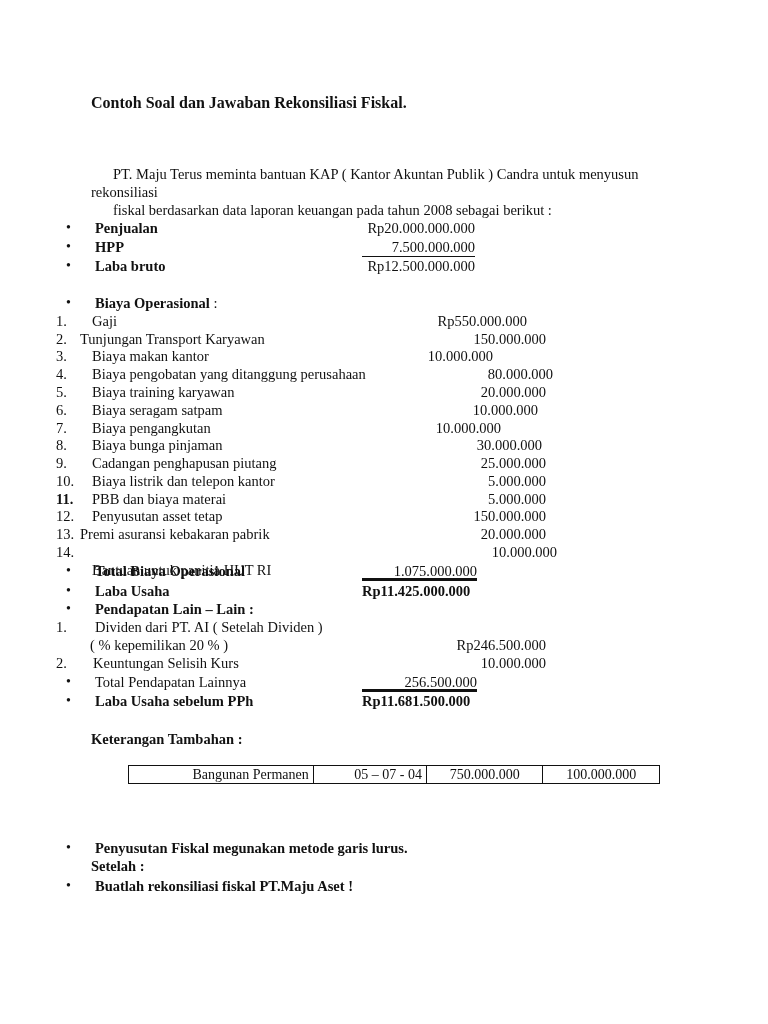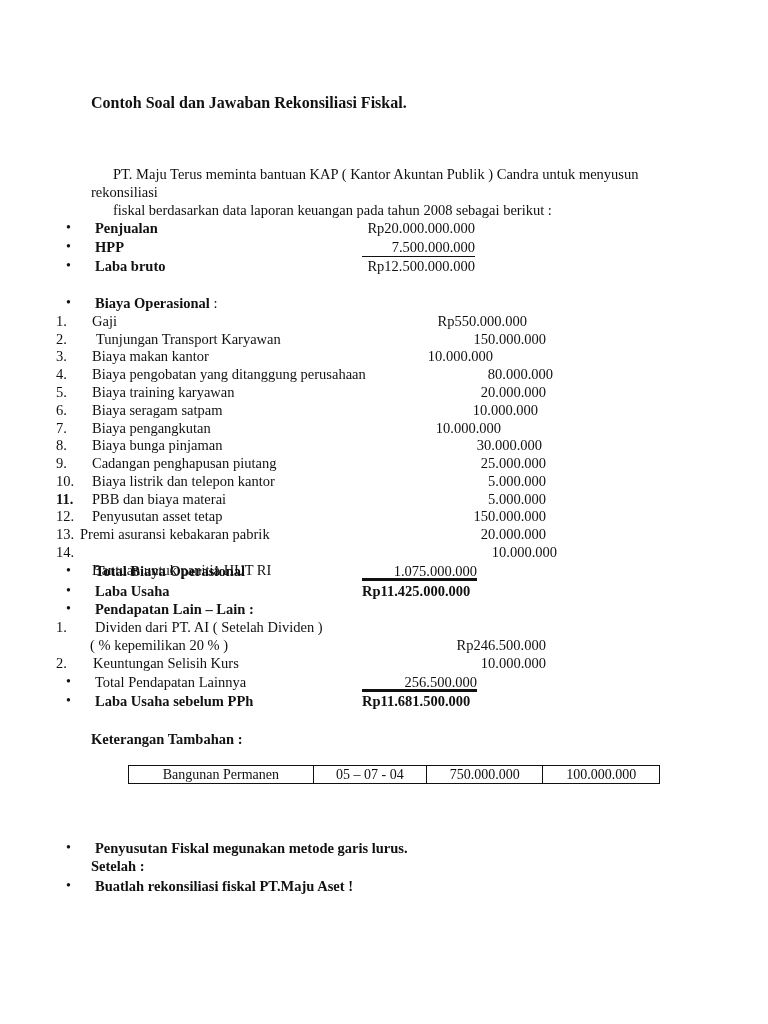--- a/index.html
+++ b/index.html
@@ -9,21 +9,21 @@
   .b { font-weight: bold; }
   .title { font-size: 16px; font-weight: bold; }
   .bullet { position: absolute; left: 66px; font-size: 14px; line-height: 18px; }
   .num { position: absolute; left: 56px; line-height: 18px; }
   .amt { position: absolute; text-align: right; line-height: 18px; white-space: nowrap; }
   .ul1 { border-bottom: 1px solid #111; }
   .ul2 { border-bottom: 3px solid #111; }
   table.asset { position: absolute; left: 128px; top: 765px; width: 532px; border-collapse: collapse; font-size: 14px; }
   table.asset td, table.asset th { border: 1px solid #111; text-align: center; padding: 0 4px; line-height: 16px; height: 17px; }
   table.asset th { font-weight: bold; }
-  table.asset td.left { text-align: center; }
+  table.asset td.left { text-align: right; }
 </style>
 </head>
 <body>
 
 <div class="abs title" style="left:91px; top:94px;">Contoh Soal dan Jawaban Rekonsiliasi Fiskal.</div>
 
 <div class="abs" style="left:113px; top:165px;">PT. Maju Terus meminta bantuan KAP ( Kantor Akuntan Publik ) Candra untuk menyusun</div>
 <div class="abs" style="left:91px; top:183px;">rekonsiliasi</div>
 <div class="abs" style="left:113px; top:201px;">fiskal berdasarkan data laporan keuangan pada tahun 2008 sebagai berikut :</div>
 
@@ -43,21 +43,21 @@
 <div class="abs" style="left:95px; top:294px;">
   <span class="b">Biaya Operasional</span><span> :</span>
 </div>
 
 <div>
   <div class="num" style="top:312px;">1.</div>
   <div class="abs" style="left:92px; top:312px;">Gaji</div>
   <div class="amt" style="left:400px; width:127px; top:312px;">Rp550.000.000</div>
 
   <div class="num" style="top:330px;">2.</div>
-  <div class="abs" style="left:96px; top:330px;">Tunjungan Transport Karyawan</div>
+  <div class="abs" style="left:80px; top:330px;">Tunjungan Transport Karyawan</div>
   <div class="amt" style="left:400px; width:146px; top:330px;">150.000.000</div>
 
   <div class="num" style="top:347px;">3.</div>
   <div class="abs" style="left:92px; top:347px;">Biaya makan kantor</div>
   <div class="amt" style="left:400px; width:93px; top:347px;">10.000.000</div>
 
   <div class="num" style="top:365px;">4.</div>
   <div class="abs" style="left:92px; top:365px;">Biaya pengobatan yang ditanggung perusahaan</div>
   <div class="amt" style="left:400px; width:153px; top:365px;">80.000.000</div>
 

